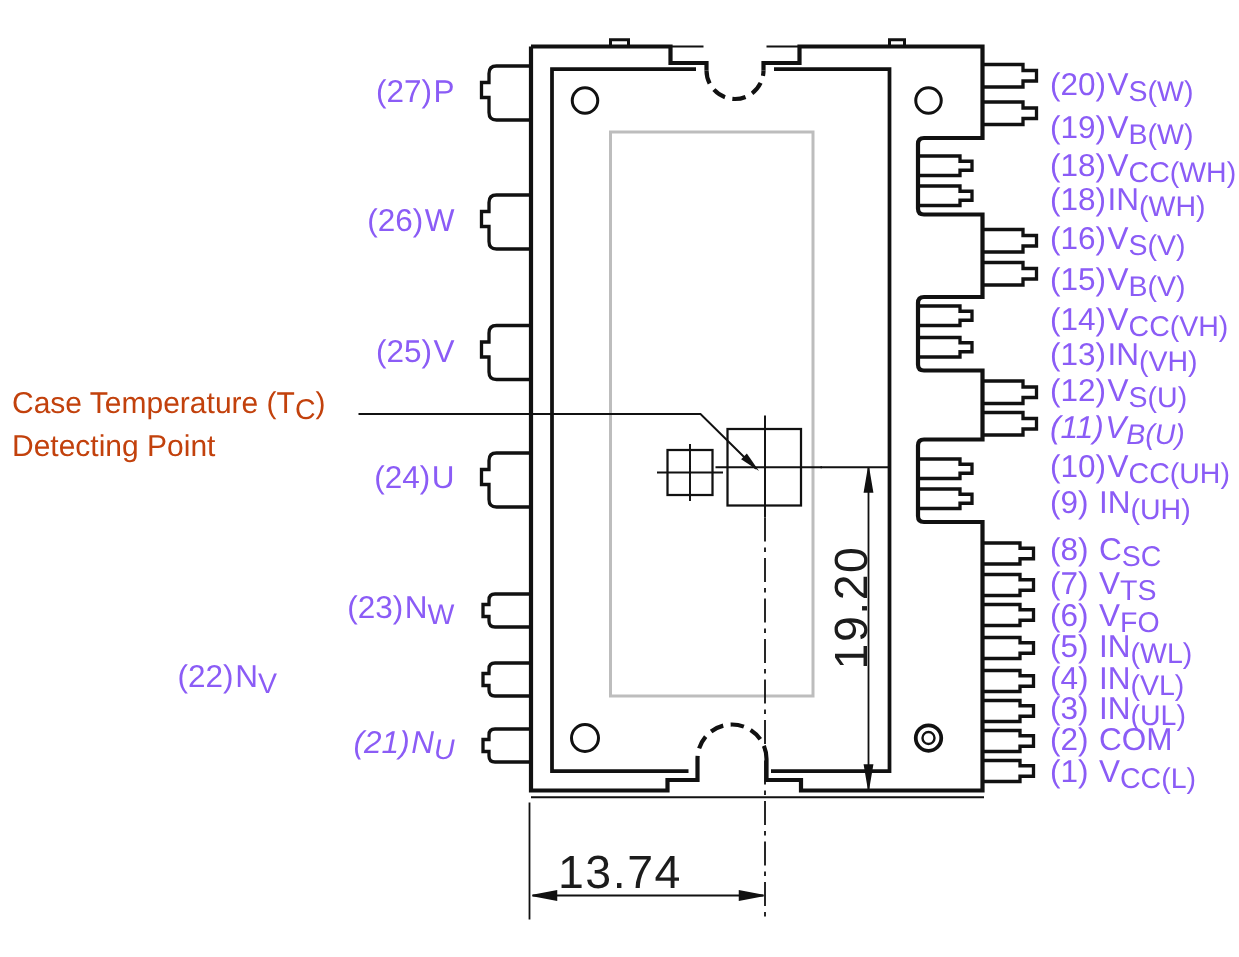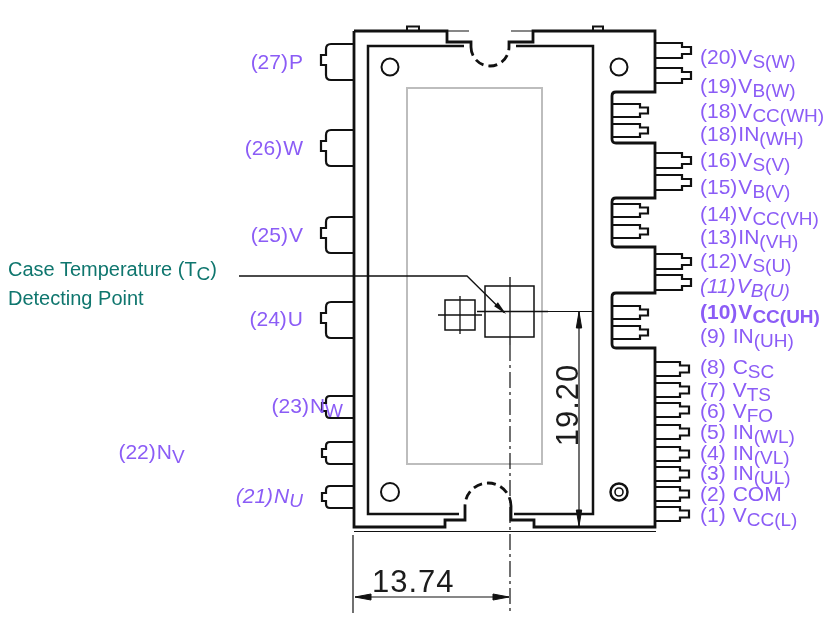--- a/index.html
+++ b/index.html
@@ -5,21 +5,21 @@
   html,body{margin:0;padding:0;background:#fff;}
   .stage{position:relative;width:826px;height:638px;background:#fff;overflow:hidden;
          font-family:"Liberation Sans",sans-serif;color:#111;}
   .stage svg{position:absolute;left:0;top:0;}
   .plabel{position:absolute;font-size:21px;line-height:22px;white-space:nowrap;color:#8b5cf6;}
   .plabel.right{left:700px;}
   .plabel.left{left:0;width:303px;text-align:right;}
   .plabel .num.sp{margin-right:6px;}
   .plabel .main{margin-left:1px;}
   .sub{font-size:19px;position:relative;top:4px;letter-spacing:0;}
-  .callout{position:absolute;left:8px;top:255px;font-size:20px;line-height:29px;color:#0f766e;}
+  .callout{position:absolute;left:8px;top:255px;font-size:20px;line-height:29px;color:#c2410c;}
   .dim{position:absolute;font-size:31px;color:#1c1c1c;letter-spacing:1px;}
   .dim-h{left:372px;top:568px;width:120px;text-align:left;line-height:28px;}
   .dim-v{left:508px;top:391px;width:120px;height:28px;text-align:center;line-height:28px;
          transform:rotate(-90deg);transform-origin:center;}
 </style>
 </head>
 <body>
 
 <div class="stage">
 
@@ -111,35 +111,35 @@
       <div class="plabel right" style="top: 46px;"><span class="num">(20)</span><span class="main">V</span><span class="sub">S(W)</span></div>
       <div class="plabel right" style="top: 75px;"><span class="num">(19)</span><span class="main">V</span><span class="sub">B(W)</span></div>
       <div class="plabel right" style="top: 100px;"><span class="num">(18)</span><span class="main">V</span><span class="sub">CC(WH)</span></div>
       <div class="plabel right" style="top: 123px;"><span class="num">(18)</span><span class="main">IN</span><span class="sub">(WH)</span></div>
       <div class="plabel right" style="top: 149px;"><span class="num">(16)</span><span class="main">V</span><span class="sub">S(V)</span></div>
       <div class="plabel right" style="top: 176px;"><span class="num">(15)</span><span class="main">V</span><span class="sub">B(V)</span></div>
       <div class="plabel right" style="top: 203px;"><span class="num">(14)</span><span class="main">V</span><span class="sub">CC(VH)</span></div>
       <div class="plabel right" style="top: 226px;"><span class="num">(13)</span><span class="main">IN</span><span class="sub">(VH)</span></div>
       <div class="plabel right" style="top: 250px;"><span class="num">(12)</span><span class="main">V</span><span class="sub">S(U)</span></div>
       <div class="plabel right" style="top: 275px; font-style: italic;"><span class="num">(11)</span><span class="main">V</span><span class="sub">B(U)</span></div>
-      <div class="plabel right" style="top: 301px; font-weight: bold;"><span class="num">(10)</span><span class="main">V</span><span class="sub">CC(UH)</span></div>
+      <div class="plabel right" style="top: 301px;"><span class="num">(10)</span><span class="main">V</span><span class="sub">CC(UH)</span></div>
       <div class="plabel right" style="top: 325px;"><span class="num sp">(9)</span><span class="main">IN</span><span class="sub">(UH)</span></div>
       <div class="plabel right" style="top: 356px;"><span class="num sp">(8)</span><span class="main">C</span><span class="sub">SC</span></div>
       <div class="plabel right" style="top: 379px;"><span class="num sp">(7)</span><span class="main">V</span><span class="sub">TS</span></div>
       <div class="plabel right" style="top: 400px;"><span class="num sp">(6)</span><span class="main">V</span><span class="sub">FO</span></div>
       <div class="plabel right" style="top: 421px;"><span class="num sp">(5)</span><span class="main">IN</span><span class="sub">(WL)</span></div>
       <div class="plabel right" style="top: 442px;"><span class="num sp">(4)</span><span class="main">IN</span><span class="sub">(VL)</span></div>
       <div class="plabel right" style="top: 462px;"><span class="num sp">(3)</span><span class="main">IN</span><span class="sub">(UL)</span></div>
       <div class="plabel right" style="top: 483px;"><span class="num sp">(2)</span><span class="main">COM</span><span class="sub"></span></div>
       <div class="plabel right" style="top: 504px;"><span class="num sp">(1)</span><span class="main">V</span><span class="sub">CC(L)</span></div>
       <div class="plabel left" style="top: 51px;"><span class="num">(27)</span><span class="main">P</span><span class="sub"></span></div>
       <div class="plabel left" style="top: 137px;"><span class="num">(26)</span><span class="main">W</span><span class="sub"></span></div>
       <div class="plabel left" style="top: 224px;"><span class="num">(25)</span><span class="main">V</span><span class="sub"></span></div>
       <div class="plabel left" style="top: 308px;"><span class="num">(24)</span><span class="main">U</span><span class="sub"></span></div>
-      <div class="plabel left" style="top: 395px; padding-left: 40px;"><span class="num">(23)</span><span class="main">N</span><span class="sub">W</span></div>
+      <div class="plabel left" style="top: 395px;"><span class="num">(23)</span><span class="main">N</span><span class="sub">W</span></div>
       <div class="plabel left" style="top: 441px; text-align: center;"><span class="num">(22)</span><span class="main">N</span><span class="sub">V</span></div>
       <div class="plabel left" style="top: 485px; font-style: italic;"><span class="num">(21)</span><span class="main">N</span><span class="sub">U</span></div>
     </div>
 
   <div class="callout">
     <div><span>Case Temperature (T</span><span class="sub">C</span><span>)</span></div>
     <div>Detecting Point</div>
   </div>
 
   <div class="dim dim-h">13.74</div>

